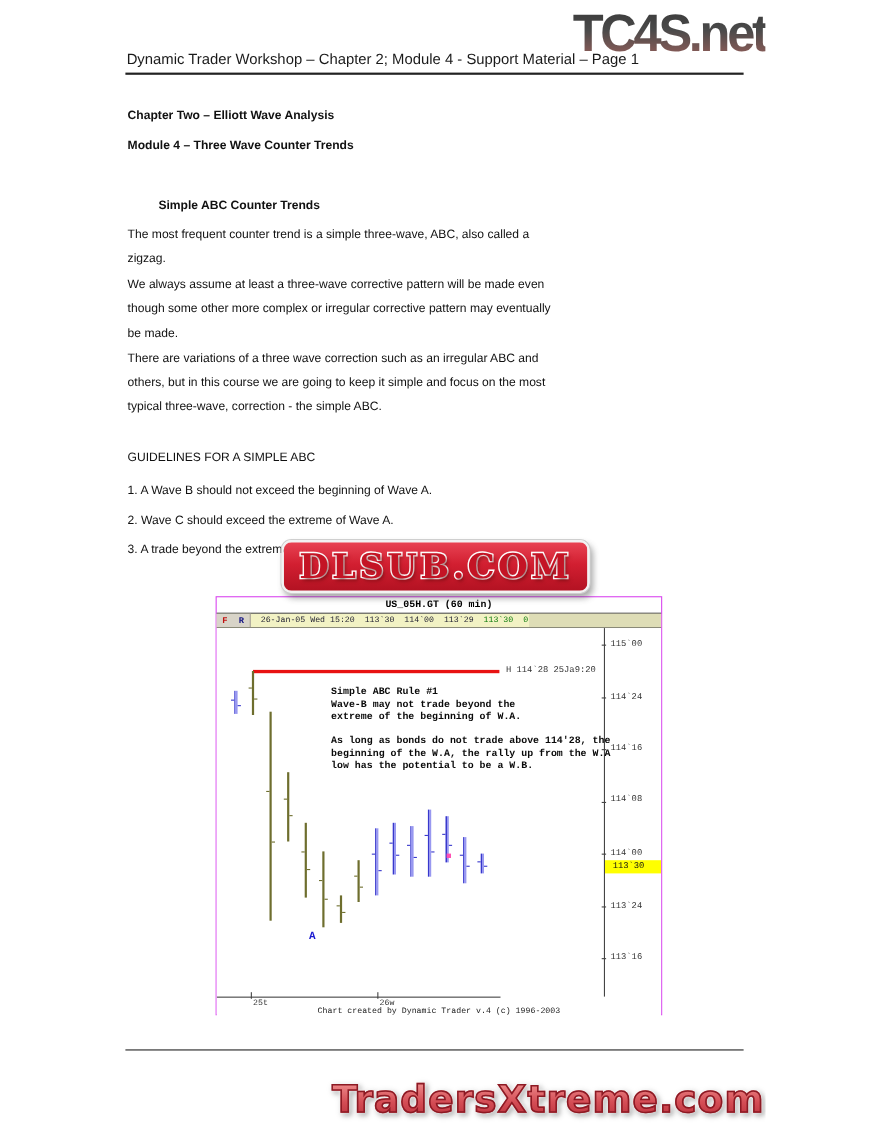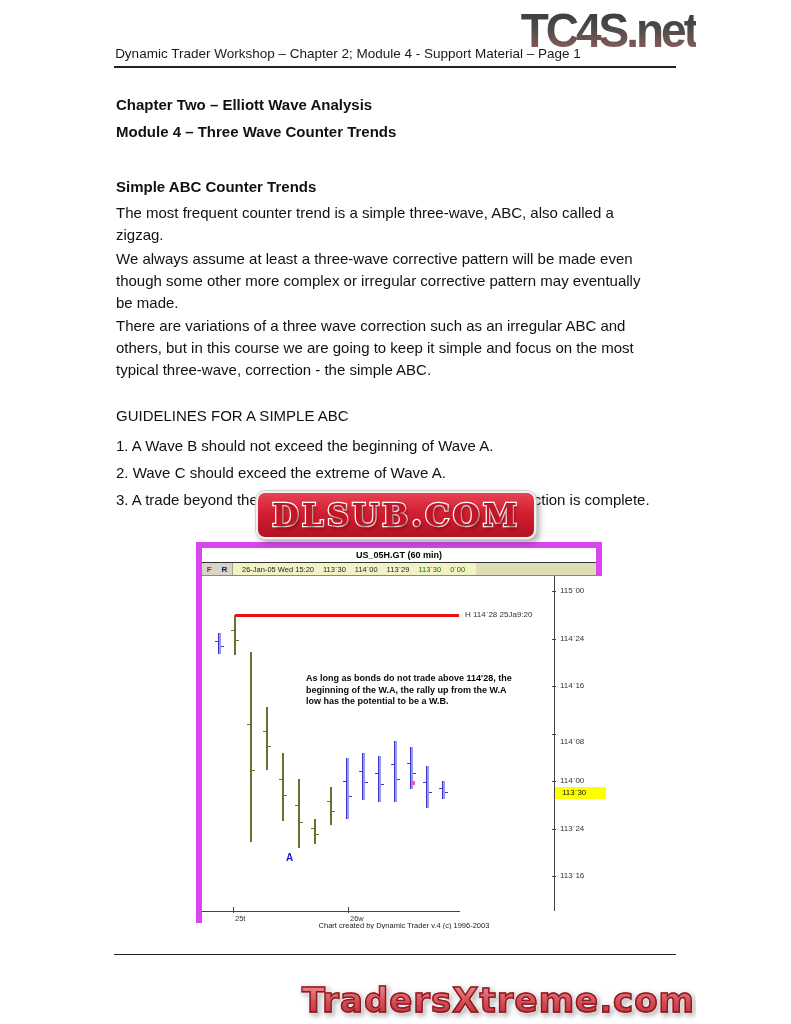--- a/index.html
+++ b/index.html
@@ -14,23 +14,23 @@
         -webkit-background-clip:text;background-clip:text;color:transparent;}
 
   
   .pg-header{top:46px;left:0;width:100%;text-align:center;font-size:13.5px;color:#1a1a1a;}
   .rule{height:2px;background:#222;}
   .hdr-rule{top:66px;left:114px;width:562px;}
   .ftr-rule{top:954px;left:114px;width:562px;height:1px;}
   .pg-footer{top:961px;left:0;width:100%;text-align:center;font-size:13px;color:#1a1a1a;}
 
   
-  .copy{left:116px;width:566px;font-size:15px;line-height:22px;white-space:pre-line;}
+  .copy{left:116px;width:566px;font-size:11px;line-height:22px;white-space:pre-line;}
   .bold{font-weight:bold;}
-  .h1{top:94px;} .h2{top:121px;} .sub{top:176px;}
+  .h1{top:94px;} .h2{top:121px;} .sub{top:176px;margin-left:28px;}
   .p1{top:202px;} .p2{top:248px;} .p3{top:315px;}
   .gt{top:405px;} .g1{top:435px;} .g2{top:462px;} .g3{top:489px;}
 
   
   .dlsub{left:256px;top:491px;width:276px;height:44px;z-index:5;
          background:linear-gradient(#e84353 0%,#d21f31 45%,#b31222 100%);
          border:2px solid #f2f2f2;border-radius:9px;
          box-shadow:0 0 0 1px #cfcfcf,3px 4px 6px rgba(60,60,60,.45);
          display:flex;align-items:center;justify-content:center;}
   .dlsub span{font-family:"DejaVu Serif",serif;font-weight:bold;font-size:31px;
@@ -39,22 +39,22 @@
 
   
   .txtreme{top:980px;right:1px;font-size:34px;font-weight:bold;letter-spacing:1px;
          font-family:"DejaVu Sans",sans-serif;color:#d9545e;
          background:linear-gradient(#ef8e8e 10%,#d44d55 55%,#b52b38 100%);
          -webkit-background-clip:text;background-clip:text;color:transparent;
          -webkit-text-stroke:1.4px #8c1a24;
          filter:drop-shadow(0 0 2px #ffffff) drop-shadow(2px 2px 2px #aaaaaa);}
 
   
-  .chart{left:196px;top:542px;width:406px;height:381px;border:6px solid #d946ef;
-         font-family:Liberation Sans, sans-serif;background:#fff;box-sizing:border-box;}
+  .chart{left:196px;top:542px;width:406px;height:381px;border:1px solid #d946ef;
+         font-family:Liberation Mono, monospace;background:#fff;box-sizing:border-box;}
   .c-title{height:14px;border-bottom:1px solid #333;text-align:center;
            font-size:9px;font-weight:bold;line-height:14px;color:#000;}
   .c-quote{height:12px;border-bottom:1px solid #8a8a78;background:#f2f2c4;
            display:flex;align-items:center;font-size:7.5px;color:#223;position:relative;}
   .fr-cell{width:30px;height:12px;background:#d8d4c8;border-right:1px solid #a8a494;
            display:flex;align-items:center;justify-content:space-around;font-weight:bold;font-size:8px;}
   .f-btn{color:#c01010;} .r-btn{color:#101080;}
   .q-val{margin-left:9px;} .q-green{color:#0a7a0a;}
   .q-tail{position:absolute;right:0;top:0;height:12px;width:120px;background:#deddb6;}
   .plot{position:relative;width:404px;height:353px;background:#fff;overflow:hidden;}
@@ -119,33 +119,36 @@
       <span class="q-val">113`29</span>
       <span class="q-val q-green">113`30</span>
       <span class="q-val q-green">0`00</span>
       <div class="q-tail"></div>
     </div>
     <div class="plot" id="plot">
       <div class="vline"></div>
       <div class="xaxis"></div>
       <div class="redline" style="top: 37.75px;"></div>
       <div class="red-label" style="top: 33.75px;">H 114`28 25Ja9:20</div>
+      <div class="annot" style="top:53px;">Simple ABC Rule #1
+Wave-B may not trade beyond the
+extreme of the beginning of W.A.</div>
       <div class="annot" style="top:97px;">As long as bonds do not trade above 114'28, the
 beginning of the W.A, the rally up from the W.A
 low has the potential to be a W.B.</div>
       <div class="wave-a" style="left: 84px; top: 276px;">A</div>
       <div class="credit">Chart created by Dynamic Trader v.4  (c) 1996-2003</div>
     <div class="ytick" style="top: 15px;"></div>
         <div class="ylabel" style="top: 10px;">115`00</div>
         <div class="ytick" style="top: 62.5px;"></div>
         <div class="ylabel" style="top: 57.5px;">114`24</div>
         <div class="ytick" style="top: 110px;"></div>
         <div class="ylabel" style="top: 105px;">114`16</div>
         <div class="ytick" style="top: 157.5px;"></div>
-        <div class="ylabel" style="top: 161px;">114`08</div>
+        <div class="ylabel" style="top: 151px;">114`08</div>
         <div class="ytick" style="top: 205px;"></div>
         <div class="ylabel" style="top: 200px;">114`00</div>
         <div class="yhl" style="top: 210.875px;"></div>
         <div class="yhl-label" style="top: 211.875px;">113`30</div>
         <div class="ytick" style="top: 252.5px;"></div>
         <div class="ylabel" style="top: 247.5px;">113`24</div>
         <div class="ytick" style="top: 300px;"></div>
         <div class="ylabel" style="top: 295px;">113`16</div>
         <div class="xtick" style="left: 31px;"></div>
         <div class="xlabel" style="left: 33px; text-align: center;">25t</div>

